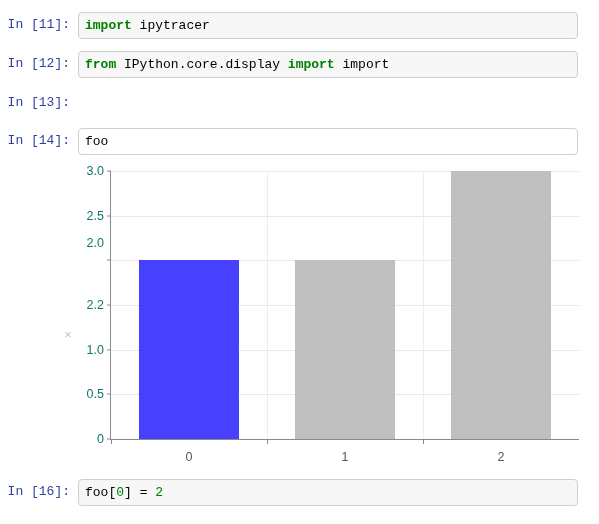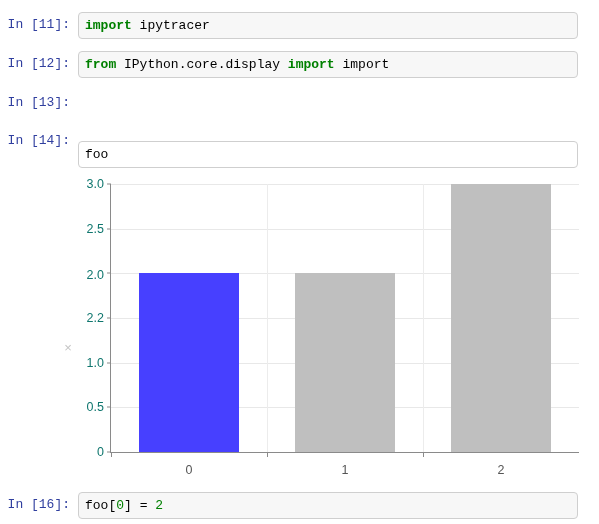--- a/index.html
+++ b/index.html
@@ -39,21 +39,20 @@
     margin-right: 21px;
     background: #f7f7f7;
     border: 1px solid #cfcfcf;
     border-radius: 4px;
     padding: 4px 6px;
     box-sizing: border-box;
     min-height: 26px;
   }
   .input-box.active {
     background: #ffffff;
-    margin-top: 13px;
   }
   .code {
     font-family: "Liberation Mono", monospace;
     font-size: 13px;
     line-height: 17px;
     color: #000000;
     white-space: pre;
   }
   .tok-kw { color: #008000; font-weight: bold; }
   .tok-num { color: #008000; }
@@ -188,21 +187,21 @@
         <div class="ytick-mark" style="top: 223.333px;"></div>
         <div class="ytick-label" style="top: 223.333px;">0.5</div>
         <div class="gridline-h" style="top: 178.667px;"></div>
         <div class="ytick-mark" style="top: 178.667px;"></div>
         <div class="ytick-label" style="top: 178.667px;">1.0</div>
         <div class="gridline-h" style="top: 134px;"></div>
         <div class="ytick-mark" style="top: 134px;"></div>
         <div class="ytick-label" style="top: 134px;">2.2</div>
         <div class="gridline-h" style="top: 89.3333px;"></div>
         <div class="ytick-mark" style="top: 89.3333px;"></div>
-        <div class="ytick-label" style="top: 91px;">2.0</div>
+        <div class="ytick-label" style="top: 72px;">2.0</div>
         <div class="gridline-h" style="top: 44.6667px;"></div>
         <div class="ytick-mark" style="top: 44.6667px;"></div>
         <div class="ytick-label" style="top: 44.6667px;">2.5</div>
         <div class="gridline-h" style="top: 0px;"></div>
         <div class="ytick-mark" style="top: 0px;"></div>
         <div class="ytick-label" style="top: 0px;">3.0</div>
         <div class="bar" style="left: 28.08px; width: 99.84px; height: 178.667px; background: rgb(71, 64, 255);"></div>
         <div class="xtick-mark" style="left: 0px;"></div>
         <div class="xtick-label" style="left: 78px;">0</div>
         <div class="gridline-v" style="left: 156px;"></div>

